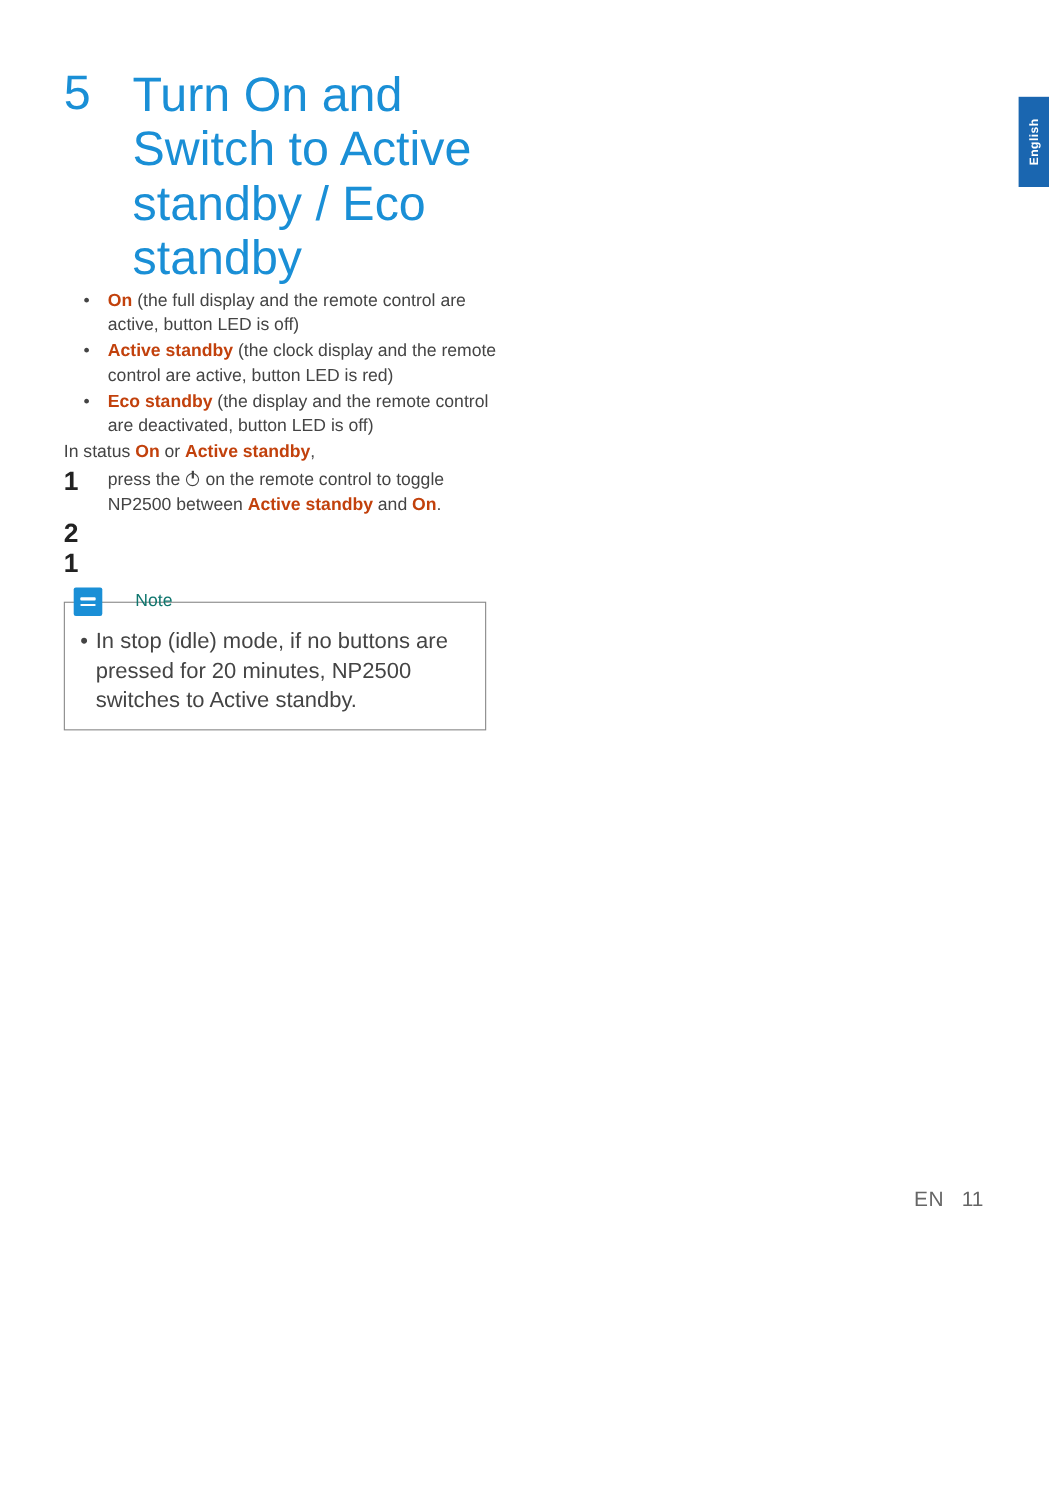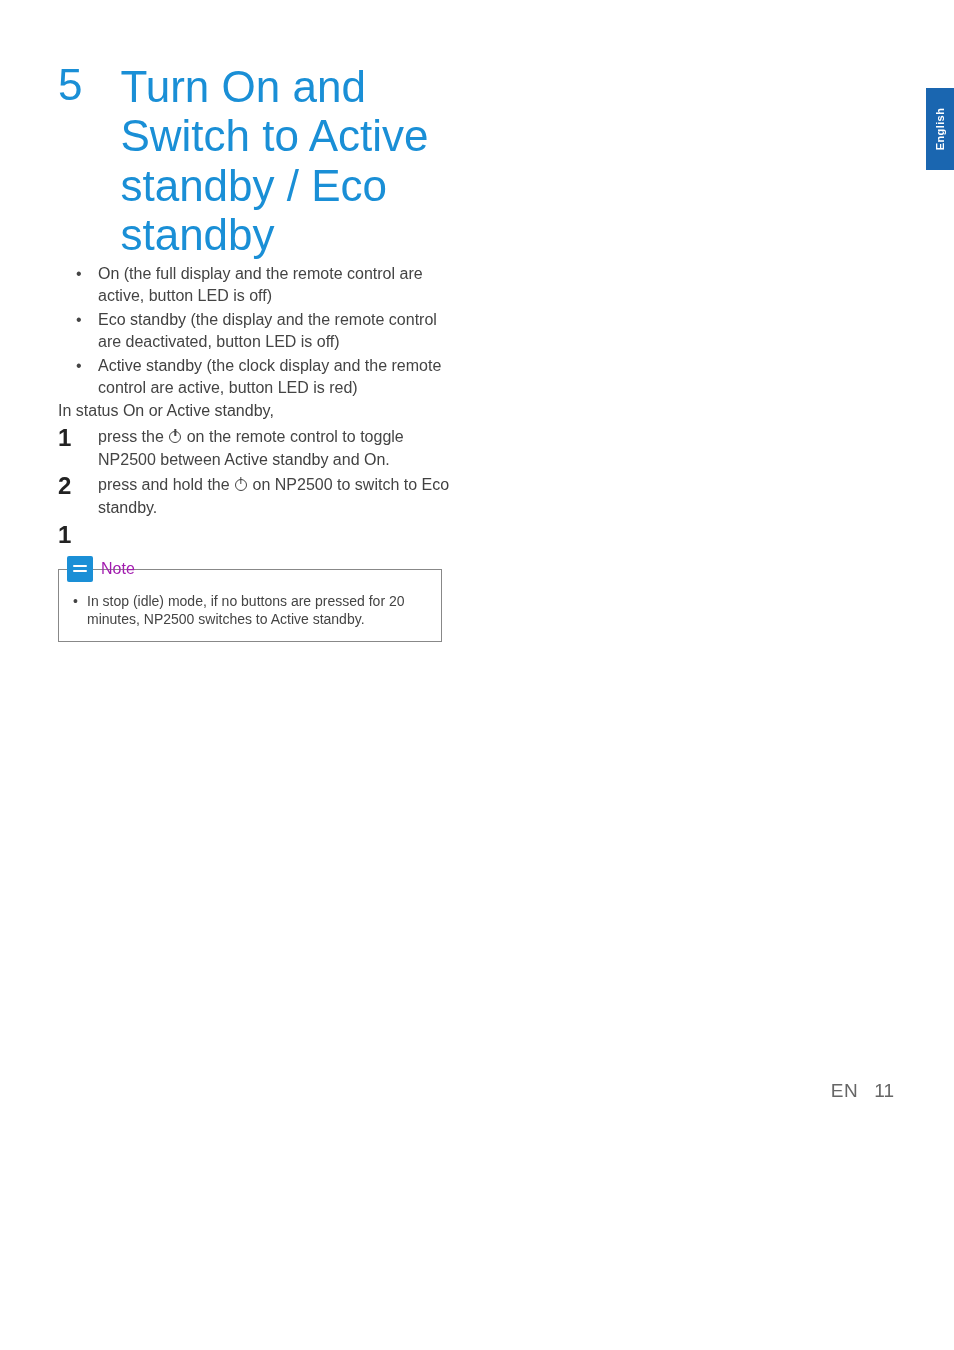--- a/index.html
+++ b/index.html
@@ -7,33 +7,33 @@
   .page { position: relative; width: 954px; height: 1206px; }
   .lang-tab { position: absolute; top: 88px; right: 0; width: 28px; height: 82px; background: #1a66b0; color: #fff; font-size: 11px; font-weight: 600; display: flex; align-items: center; justify-content: center; }
   .lang-tab span { transform: rotate(-90deg); white-space: nowrap; letter-spacing: 0.4px; }
   .content { position: absolute; top: 62px; left: 58px; width: 395px; }
   .chapnum { color: #1a8fd6; font-size: 44px; font-weight: 400; display: inline-block; vertical-align: top; width: 58px; line-height: 1.05; }
   .chaptitle { color: #1a8fd6; font-size: 44px; font-weight: 400; display: inline-block; vertical-align: top; width: 330px; line-height: 1.12; }
   .intro { margin-top: 48px; font-size: 16px; line-height: 1.4; color: #444; }
   ul.status { list-style: none; margin-top: 4px; }
   ul.status li { position: relative; padding-left: 40px; font-size: 16px; line-height: 1.4; color: #444; margin-bottom: 1px; }
   ul.status li::before { content: "•"; position: absolute; left: 18px; top: 0; color: #444; }
-  .b { color: #404040; font-weight: 400; }
+  .b { color: #c2410c; font-weight: 700; }
   .line { font-size: 16px; line-height: 1.4; color: #444; }
   .step { display: flex; align-items: flex-start; margin-top: 2px; }
   .step .num { width: 40px; font-size: 24px; font-weight: 700; color: #222; line-height: 1.0; padding-top: 1px; }
   .step .txt { flex: 1; font-size: 16px; line-height: 1.45; color: #444; }
   .pwr-icon { display: inline-block; width: 12px; height: 12px; border: 1.4px solid #444; border-radius: 50%; position: relative; vertical-align: -1px; margin: 0 1px; }
   .pwr-icon::after { content: ""; position: absolute; top: -3px; left: 50%; width: 1.4px; height: 7px; background: #444; transform: translateX(-50%); }
   .note-box { margin-top: 22px; border: 1px solid #888; width: 384px; }
   .note-head { display: flex; align-items: center; gap: 8px; padding: 0 0 6px 0; margin-top: -14px; }
   .note-icon { width: 26px; height: 26px; background: #1a8fd6; border-radius: 2px; display: flex; flex-direction: column; justify-content: center; align-items: center; gap: 3px; margin-left: 8px; }
   .note-icon div { width: 14px; height: 2.2px; background: #fff; border-radius: 1px; }
-  .note-label { color: #a21caf; font-size: 16px; }
-  .note-body { padding: 4px 12px 12px 28px; font-size: 14px; line-height: 1.35; color: #444; position: relative; }
+  .note-label { color: #0f766e; font-size: 16px; margin-left: 22px; }
+  .note-body { padding: 4px 12px 12px 28px; font-size: 20px; line-height: 1.35; color: #444; position: relative; }
   .note-body::before { content: "•"; position: absolute; left: 14px; top: 4px; color: #444; }
   .footer { position: absolute; bottom: 104px; right: 60px; font-size: 19px; color: #666; }
   .footer .en { letter-spacing: 0.5px; margin-right: 16px; }
 </style>
 </head>
 <body>
 
 <div class="page">
   <div class="lang-tab">
     <span>English</span>
@@ -44,43 +44,40 @@
       <span class="chapnum">5</span>
       <span class="chaptitle">Turn On and Switch to Active standby / Eco standby</span>
     </div>
 
 
     <ul class="status">
       <li>
         <span class="b">On</span><span> (the full display and the remote control are active, button LED is off)</span>
       </li>
       <li>
-        <span class="b">Eco standby</span><span> (the display and the remote control are deactivated, button LED is off)</span>
+        <span class="b">Active standby</span><span> (the clock display and the remote control are active, button LED is red)</span>
       </li>
       <li>
-        <span class="b">Active standby</span><span> (the clock display and the remote control are active, button LED is red)</span>
+        <span class="b">Eco standby</span><span> (the display and the remote control are deactivated, button LED is off)</span>
       </li>
     </ul>
 
     <p class="line">
       <span>In status </span><span class="b">On</span><span> or </span><span class="b">Active standby</span><span>,</span>
     </p>
 
     <div class="step">
       <div class="num">1</div>
       <div class="txt">
         <span>press the </span><span class="pwr-icon"></span><span> on the remote control to toggle NP2500 between </span><span class="b">Active standby</span><span> and </span><span class="b">On</span><span>.</span>
       </div>
     </div>
 
     <div class="step">
       <div class="num">2</div>
-      <div class="txt">
-        <span>press and hold the </span><span class="pwr-icon"></span><span> on NP2500 to switch to </span><span class="b">Eco standby</span><span>.</span>
-      </div>
     </div>
 
 
     <div class="step">
       <div class="num">1</div>
     </div>
 
     <div class="note-box">
       <div class="note-head">
         <div class="note-icon">

